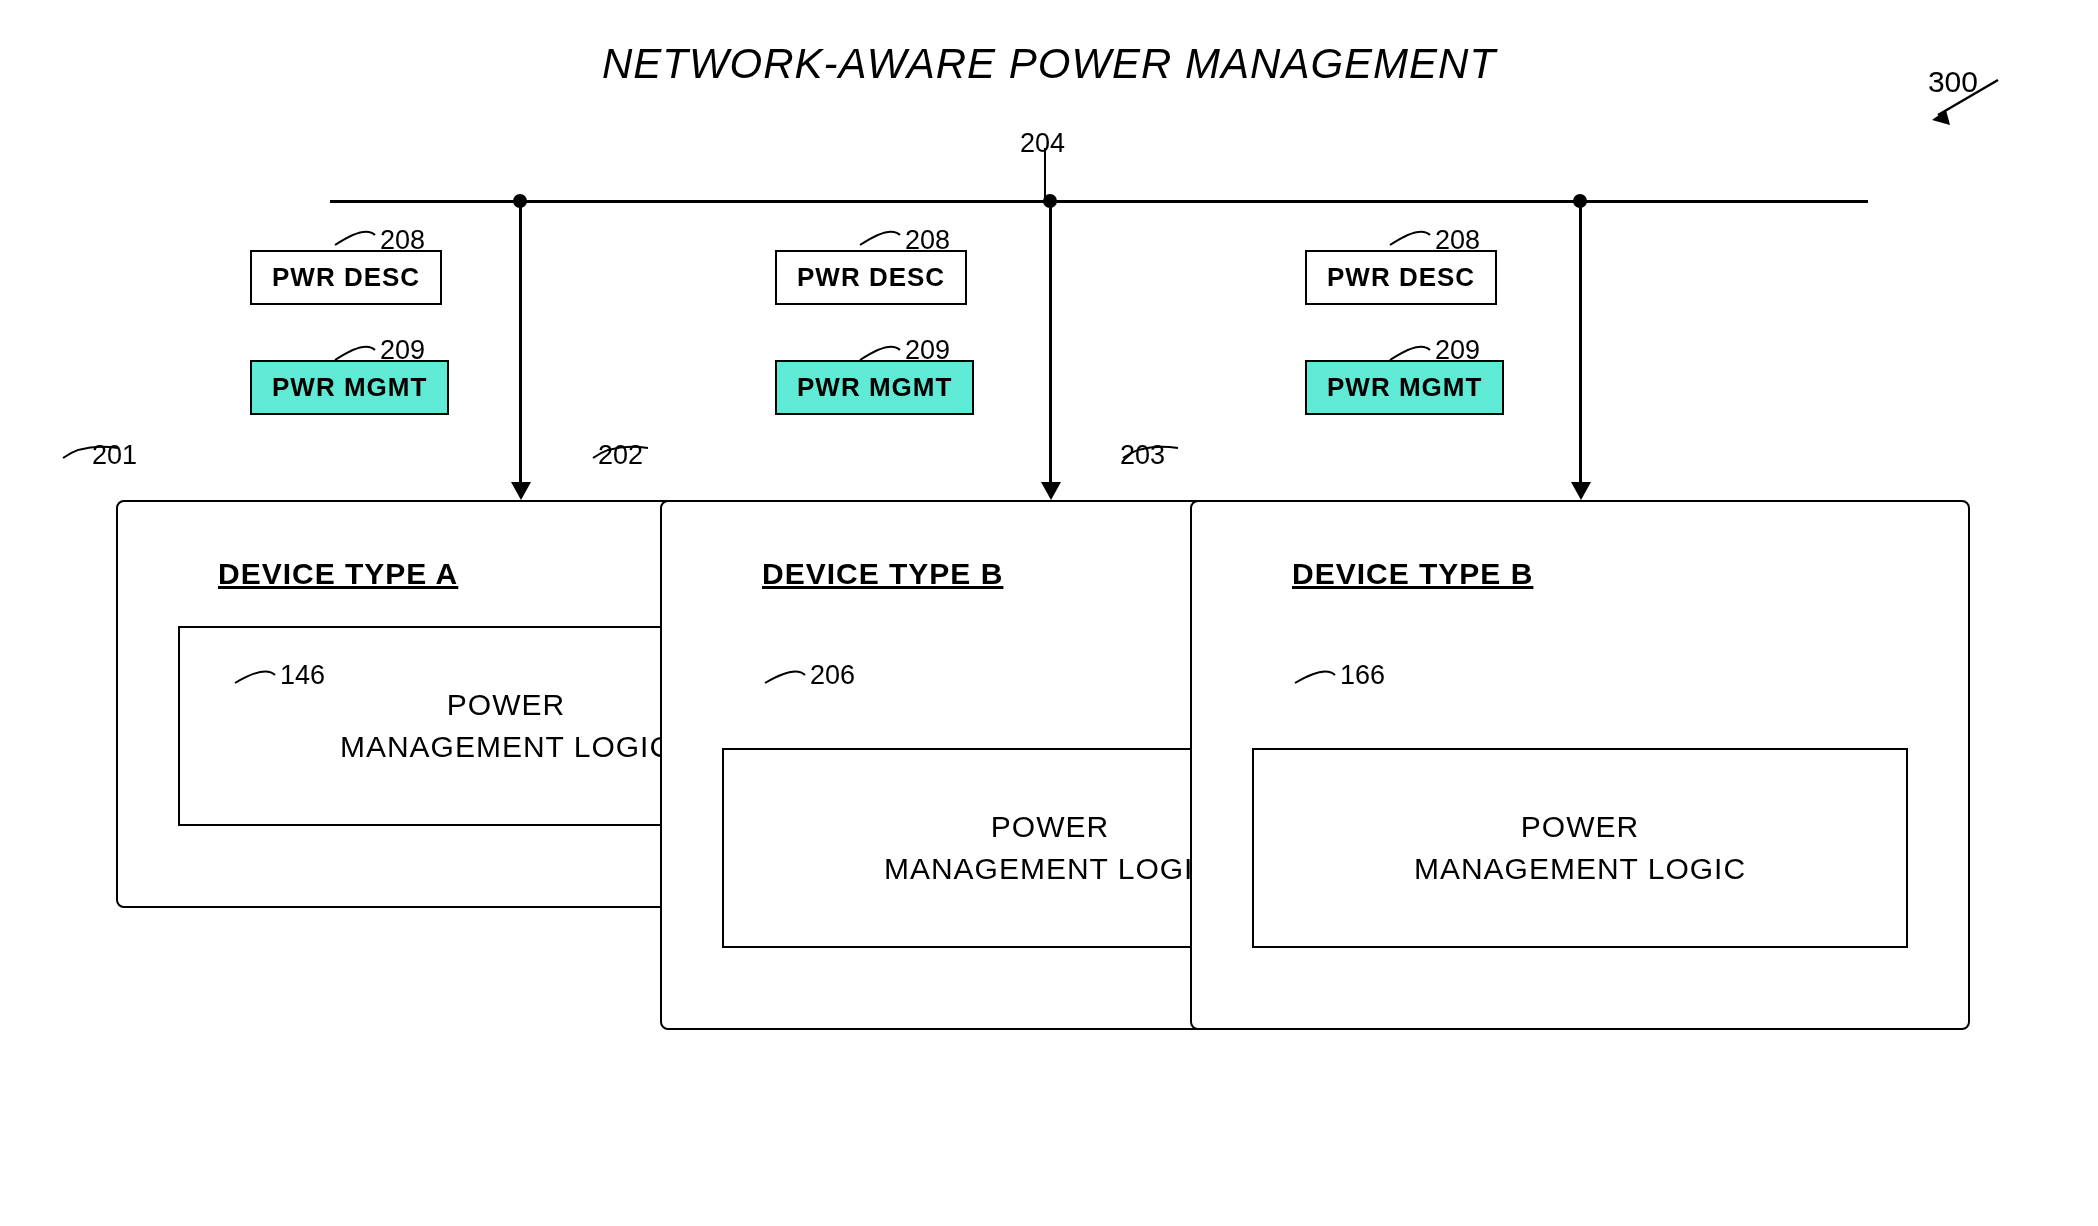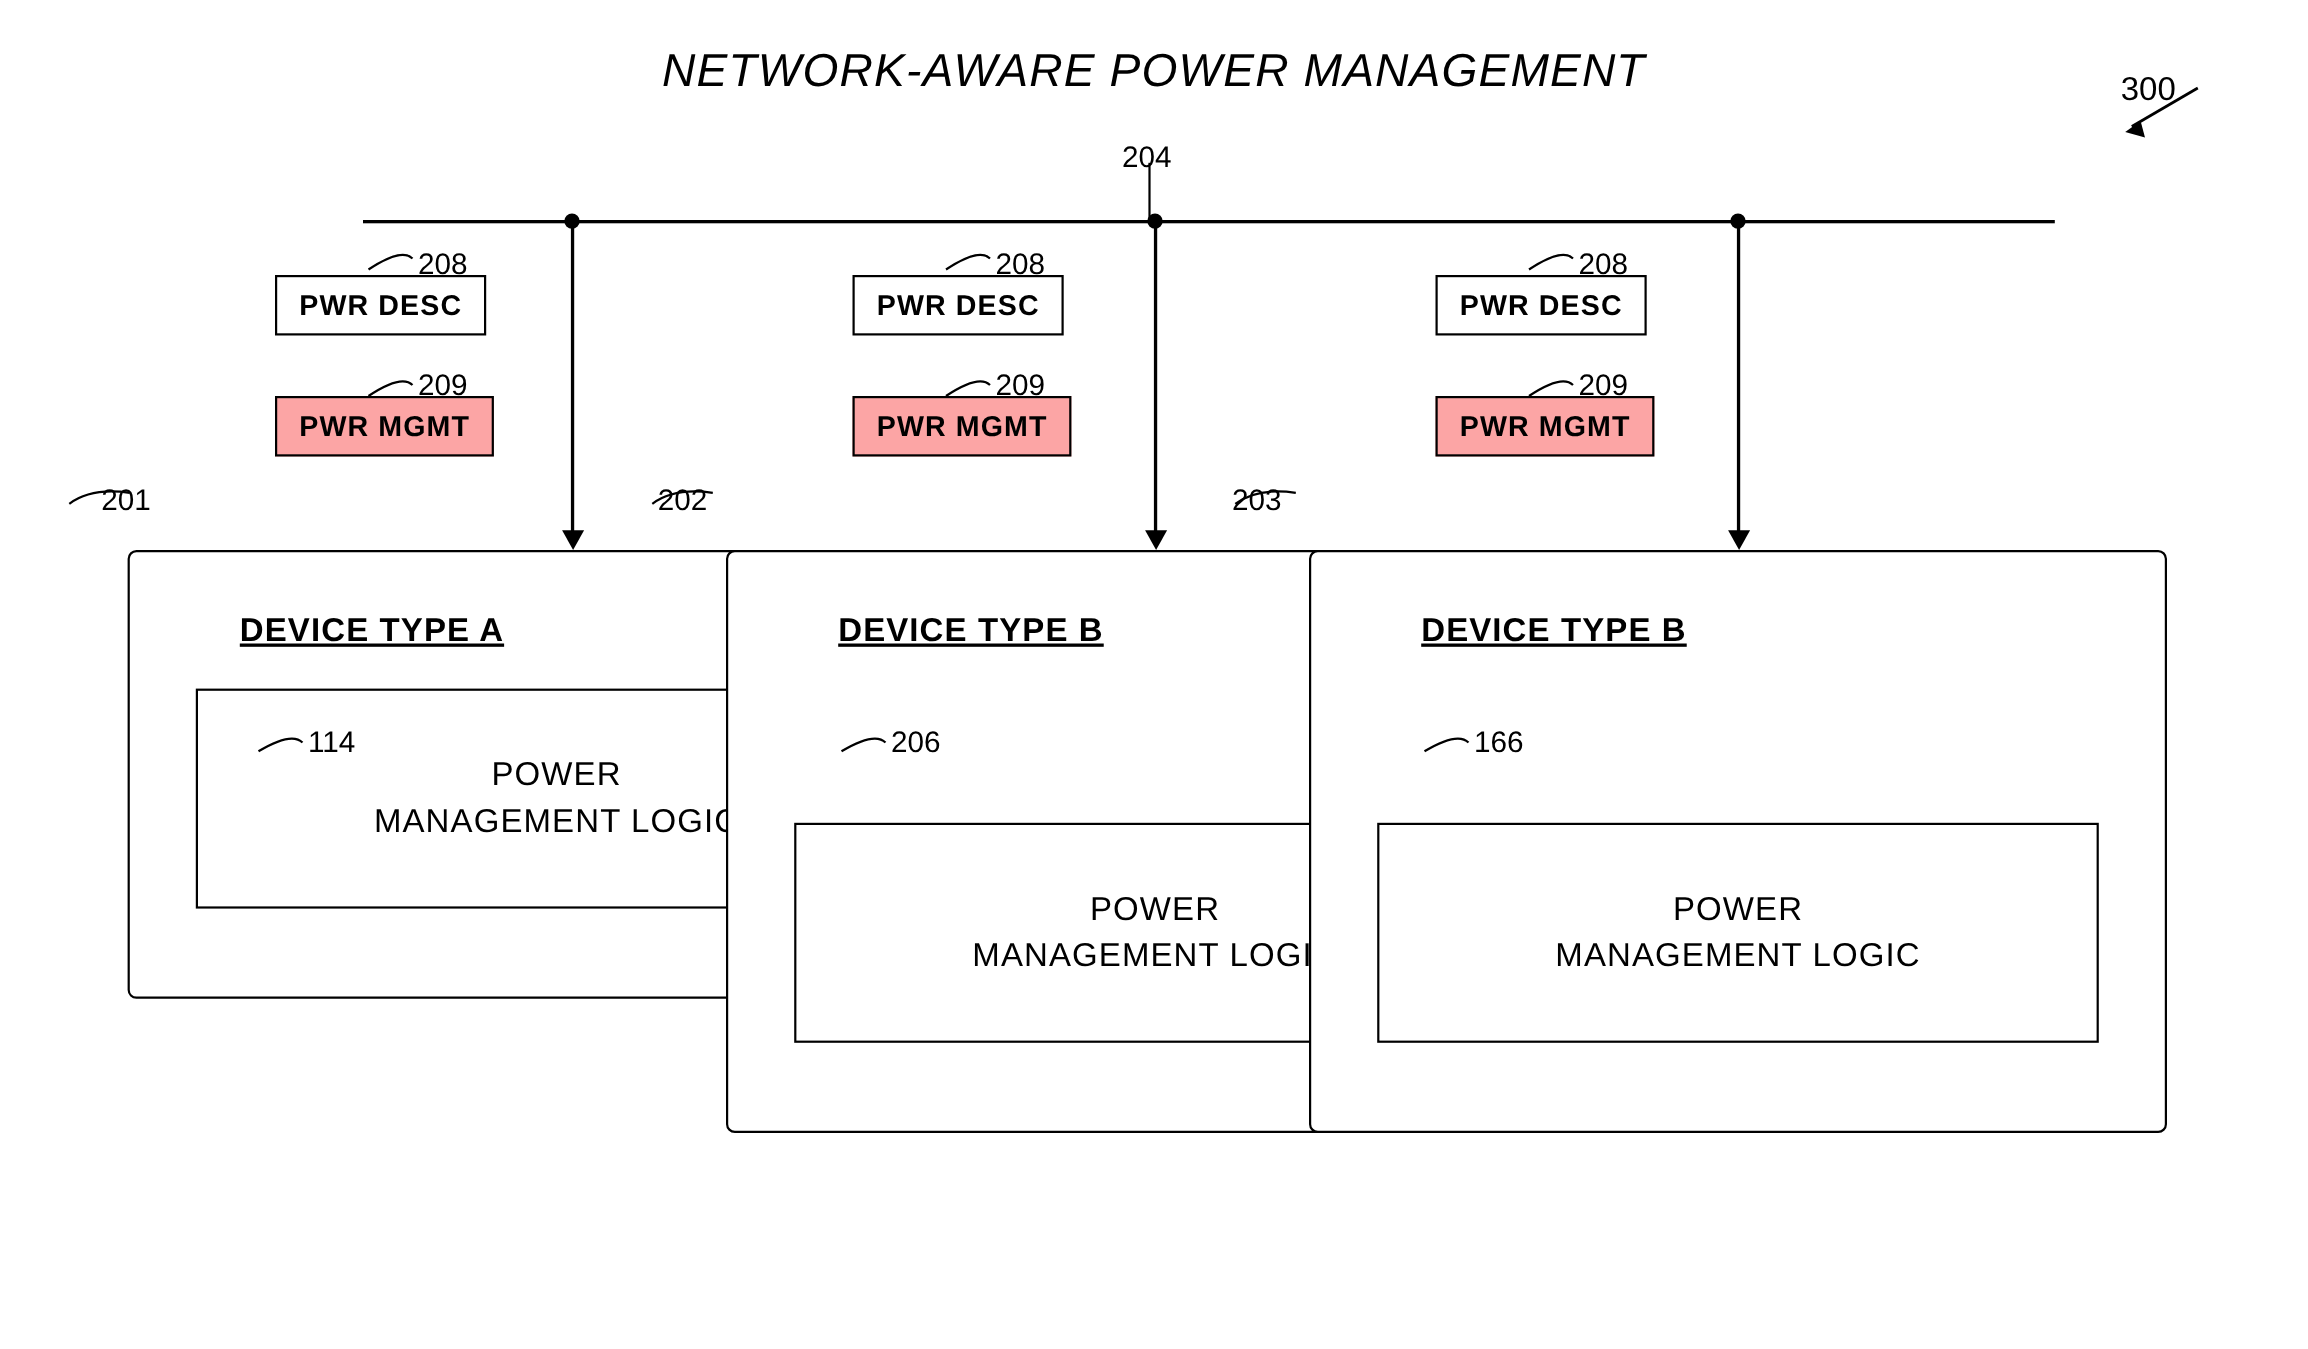--- a/index.html
+++ b/index.html
@@ -182,21 +182,21 @@
       background: #fff;
       padding: 10px 20px;
       font-size: 26px;
       font-weight: bold;
       letter-spacing: 1px;
     }
 
     .pwr-mgmt-box {
       position: absolute;
       border: 2.5px solid #000;
-      background: #fca5a5;
+      background: #5eead4;
       padding: 10px 20px;
       font-size: 26px;
       font-weight: bold;
       letter-spacing: 1px;
     }
 
     
     .pml-box {
       position: absolute;
       border: 2.5px solid #000;
@@ -277,21 +277,21 @@
 
     <div class="device-label" style="top:55px;left:100px;">DEVICE TYPE A</div>
 
     <div class="pml-box" style="bottom:80px;left:60px;right:60px;height:200px;">
       <span style="white-space:pre-line;">POWER
 MANAGEMENT LOGIC</span>
     </div>
   </div>
 
   <div class="ref-label" style="top:660px;left:280px;">
-    <span>114</span>
+    <span>146</span>
   </div>
   <svg style="position:absolute;top:655px;left:275px;width:50px;height:45px;overflow:visible;">
     <path d="M 0 20 Q -10 10 -40 28" stroke="#000" stroke-width="2" fill="none"></path>
   </svg>
 
   <div class="ref-label" style="top:440px;left:68px;margin-left:24px;">
     <span>201</span>
   </div>
   <svg style="position:absolute;top:438px;left:63px;width:80px;height:50px;overflow:visible;">
     <path d="M 0 20 Q 20 5 55 10" stroke="#000" stroke-width="2" fill="none"></path>

